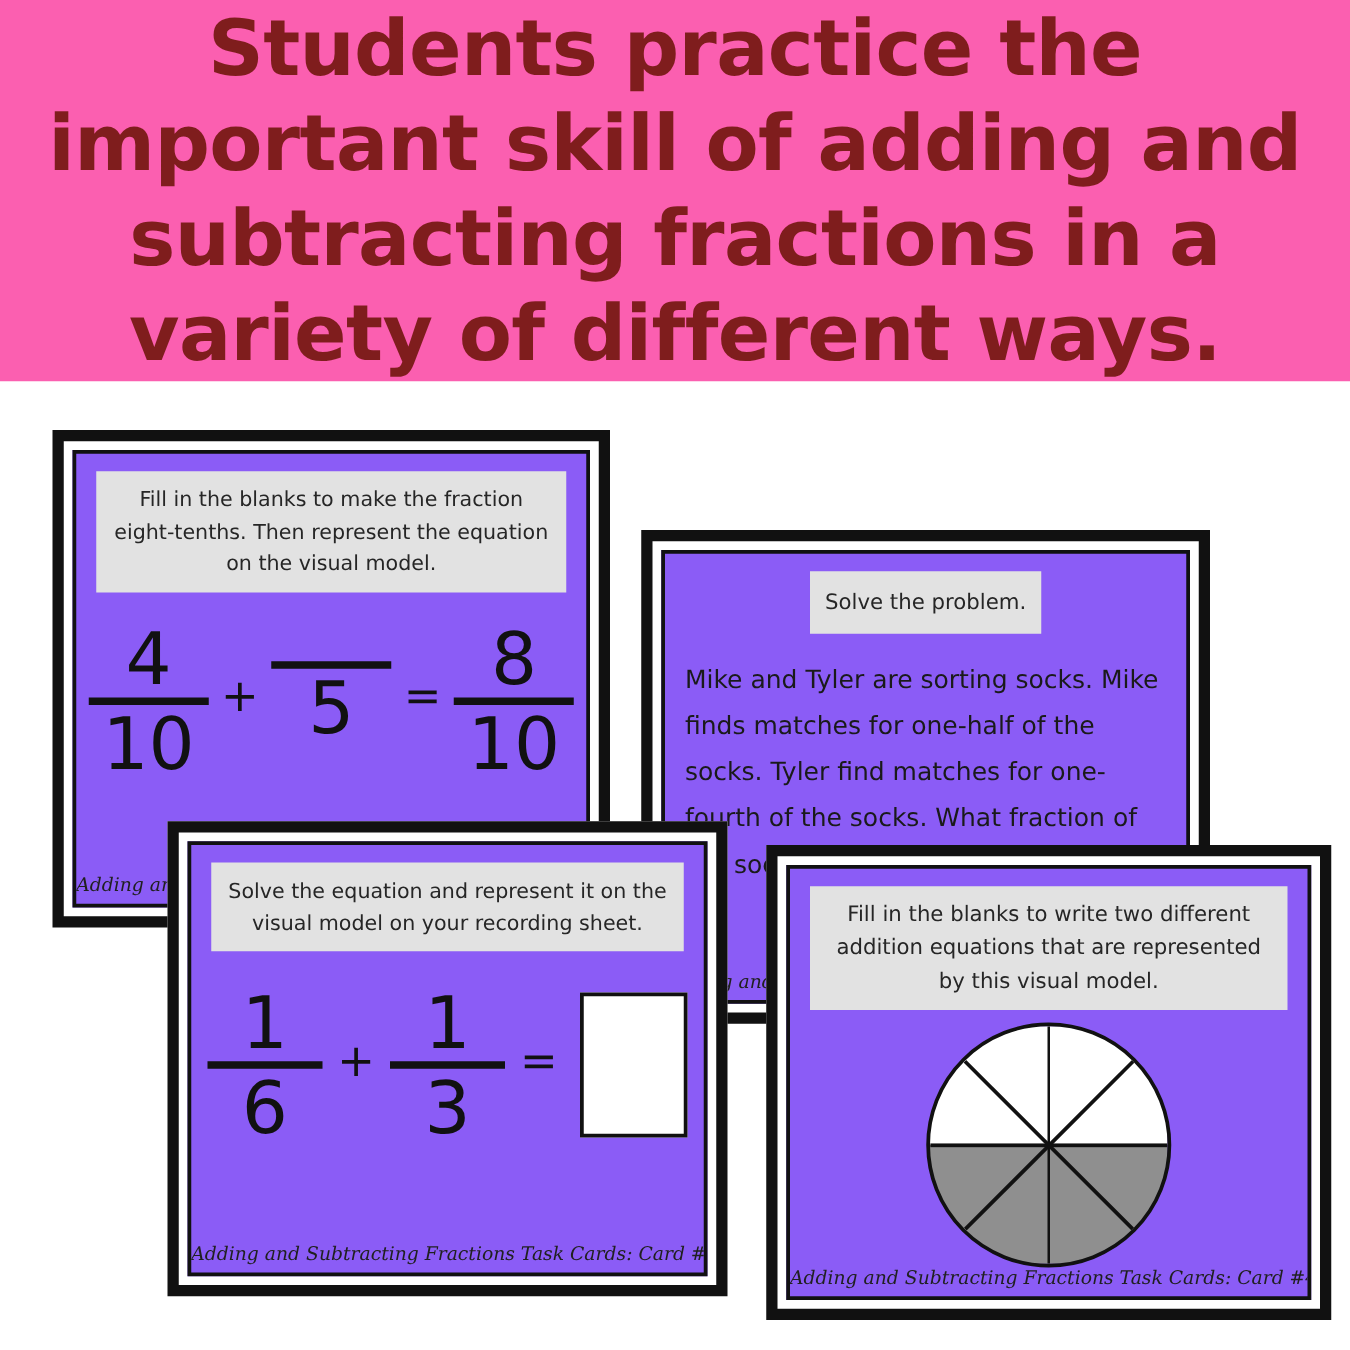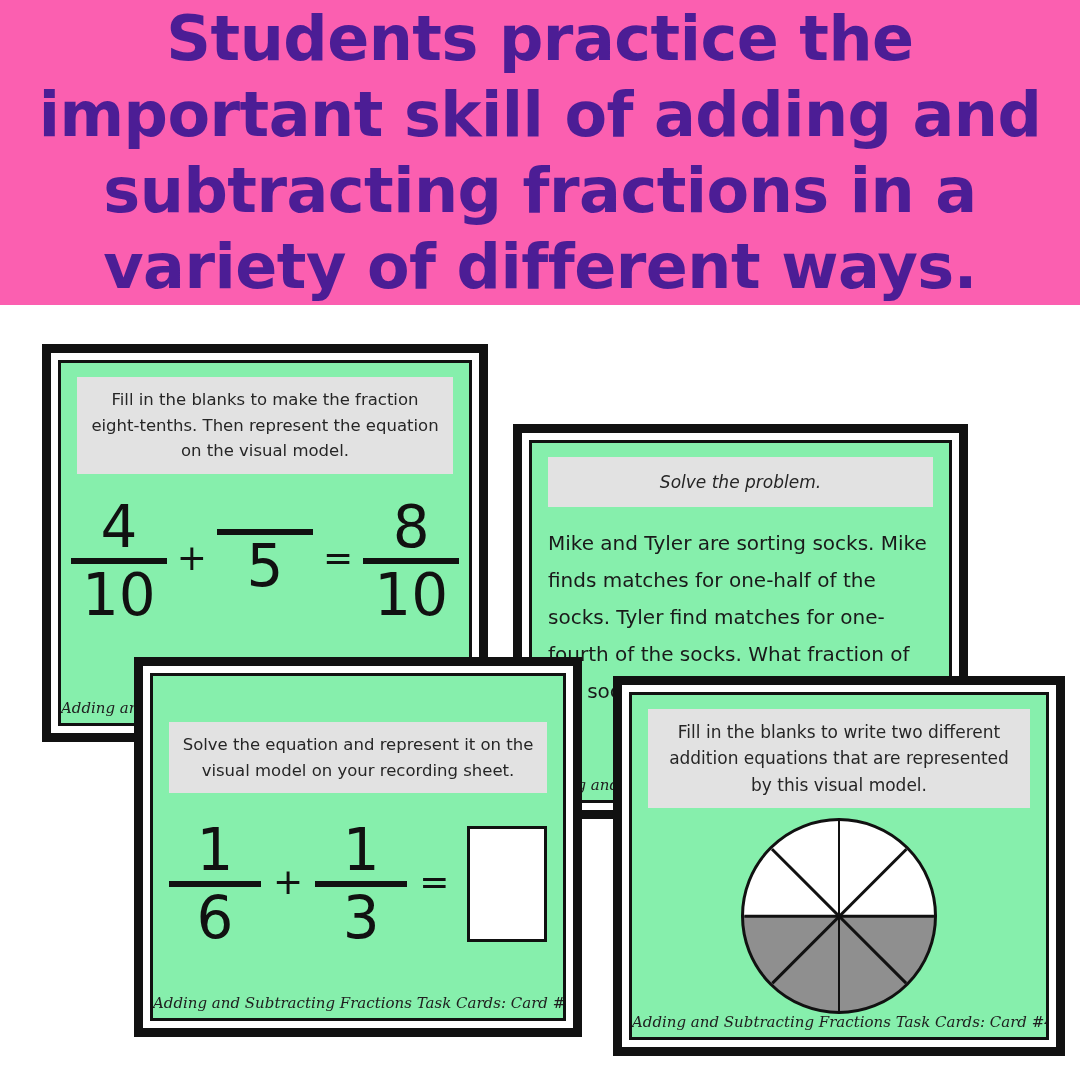--- a/index.html
+++ b/index.html
@@ -24,45 +24,46 @@
     width: 1080px;
     height: 305px;
     background: #fb5fb0;
     display: flex;
     align-items: center;
     justify-content: center;
   }
   .banner-text {
     width: 1010px;
     text-align: center;
-    color: #4c1d95;
+    color: #7f1d1d;
     font-family: "DejaVu Sans", sans-serif;
     font-weight: bold;
     font-size: 62px;
     line-height: 76px;
     letter-spacing: -0.5px;
     white-space: pre-line;
   }
 
   
   .card {
     position: absolute;
     background: #ffffff;
     border: 9px solid #111111;
     padding: 7px;
   }
   .card-inner {
     width: 100%;
     height: 100%;
     border: 3px solid #111111;
-    background: #86efac;
+    background: #8b5cf6;
     position: relative;
     padding: 14px 16px 8px 16px;
     display: flex;
     flex-direction: column;
+    align-items: center;
   }
   .prompt {
     background: #e2e2e2;
     text-align: center;
     font-family: "DejaVu Sans", sans-serif;
     color: #262626;
     padding: 10px 12px;
     line-height: 1.55;
   }
   .body-text {
@@ -128,34 +129,34 @@
   #card1 .frac { font-size: 58px; }
   #card1 .frac .bar { min-width: 96px; height: 6px; }
   #card1 .op { font-size: 36px; padding-bottom: 6px; }
 
   
   #card3 {
     left: 513px; top: 424px;
     width: 455px; height: 395px;
     z-index: 3;
   }
-  #card3 .prompt { font-size: 17px; padding: 12px; font-style: italic; }
+  #card3 .prompt { font-size: 17px; padding: 12px; }
   #card3 .body-text {
     font-size: 20px;
     margin-top: 18px;
     line-height: 1.85;
   }
 
   
   #card2 {
     left: 134px; top: 657px;
     width: 448px; height: 380px;
     z-index: 4;
   }
-  #card2 .prompt { font-size: 16.5px; margin-top: 32px; }
+  #card2 .prompt { font-size: 16.5px; }
   #card2 .eq { margin-top: 26px; gap: 12px; }
   #card2 .frac { font-size: 58px; }
   #card2 .frac .bar { min-width: 92px; height: 6px; }
   #card2 .op { font-size: 36px; padding-bottom: 6px; }
   #card2 .answer-box { width: 86px; height: 116px; margin-left: 6px; }
 
   
   #card4 {
     left: 613px; top: 676px;
     width: 452px; height: 380px;

